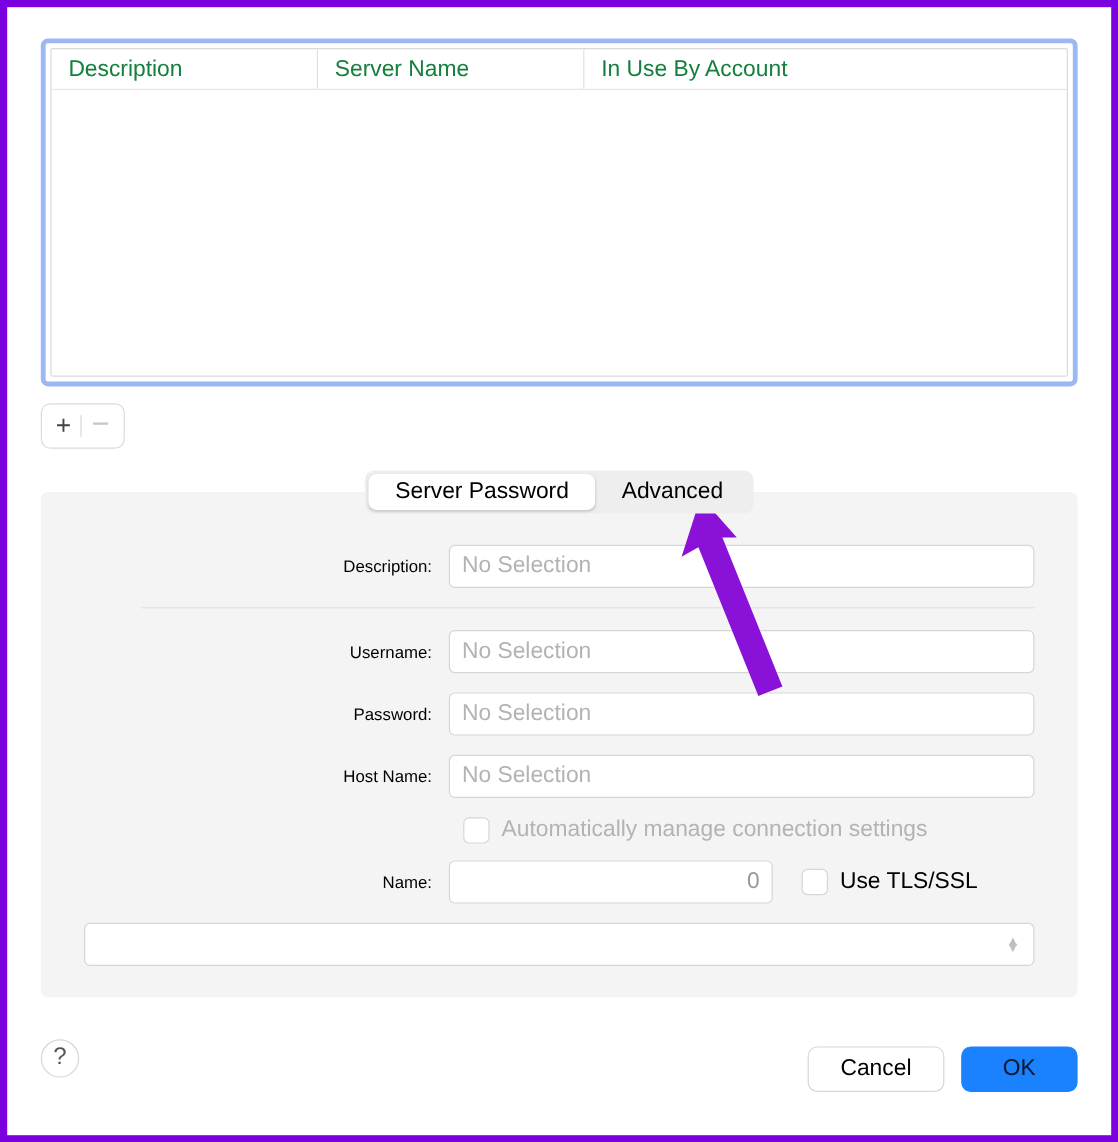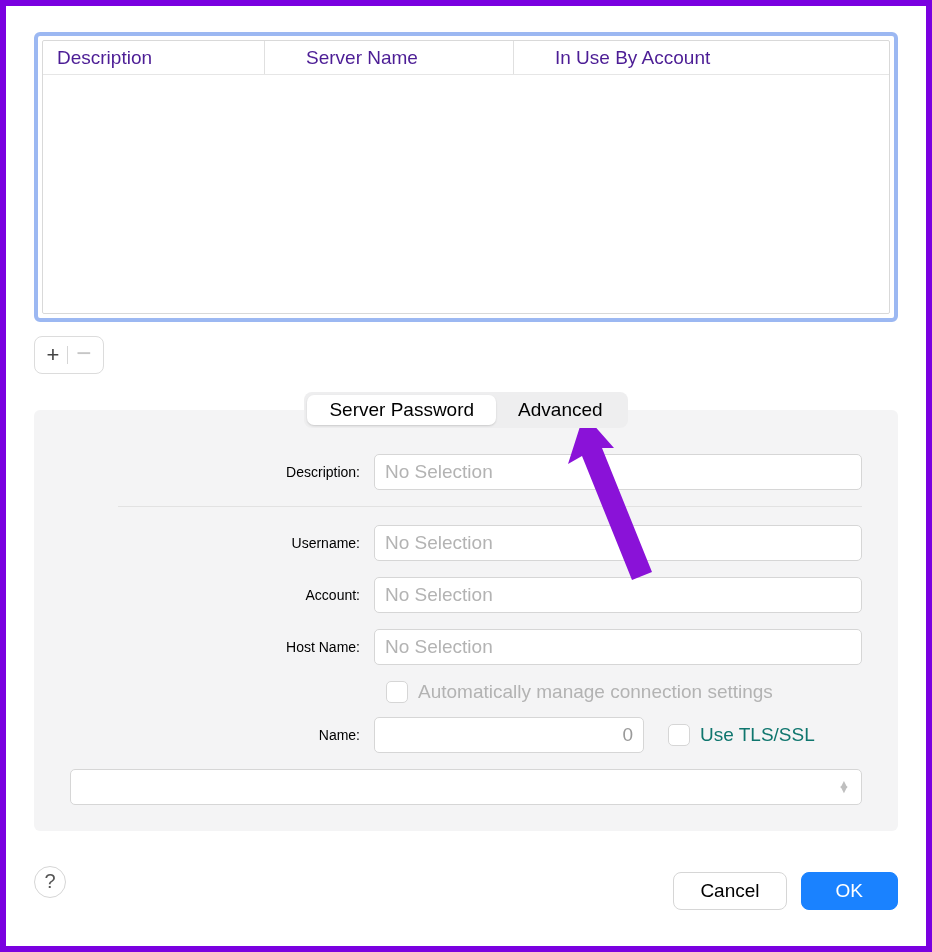--- a/index.html
+++ b/index.html
@@ -30,22 +30,21 @@
       height: calc(100% - 8px);
       display: flex;
       flex-direction: column;
     }
     .col-headers {
       display: flex;
       height: 34px;
       border-bottom: 1px solid #e6e6e6;
       align-items: center;
       font-size: 19px;
-      color: #4c1d95;
-      gap: 27px;
+      color: #15803d;
     }
     .col {
       padding: 0 14px;
       display: flex;
       align-items: center;
       height: 100%;
     }
     .col.desc { width: 222px; border-right: 1px solid #e0e0e0; }
     .col.srv  { width: 222px; border-right: 1px solid #e0e0e0; }
     .col.use  { flex: 1; }
@@ -132,21 +131,21 @@
       font-size: 19px;
       margin-bottom: 14px;
     }
     .checkbox {
       width: 22px; height: 22px;
       border: 1px solid #d6d6d6;
       border-radius: 5px;
       background: #fff;
       flex: none;
     }
-    .port-row .tls { display: flex; align-items: flex-end; gap: 10px; color: #0f766e; margin-left: 10px; }
+    .port-row .tls { display: flex; align-items: flex-end; gap: 10px; color: #000000; margin-left: 10px; }
     .select {
       flex: 1;
       height: 36px;
       border: 1px solid #d6d6d6;
       border-radius: 5px;
       background: #fff;
       display: flex;
       align-items: center;
       justify-content: flex-end;
       padding: 0 10px;
@@ -184,21 +183,21 @@
       font-family: inherit;
       border: 1px solid #d6d6d6;
       background: #fff;
       cursor: pointer;
       margin-left: 14px;
       margin-top: 19px;
     }
     .btn.primary {
       background: #1a82ff;
       border-color: #1a82ff;
-      color: #ffffff;
+      color: #0f172a;
       padding: 0 34px;
     }
 
     .cursor-arrow {
       position: absolute;
       left: 548px;
       top: 408px;
       pointer-events: none;
     }
   </style>
@@ -239,21 +238,21 @@
     </div>
 
     <div class="hr"></div>
 
     <div class="form-row">
       <label class="left">Username:</label>
       <input class="text-input" placeholder="No Selection" style="">
     </div>
 
     <div class="form-row">
-      <label class="left">Account:</label>
+      <label class="left">Password:</label>
       <input class="text-input" placeholder="No Selection" style="">
     </div>
 
     <div class="form-row">
       <label class="left">Host Name:</label>
       <input class="text-input" placeholder="No Selection" style="">
     </div>
 
     <div class="check-row">
       <div class="checkbox"></div>

